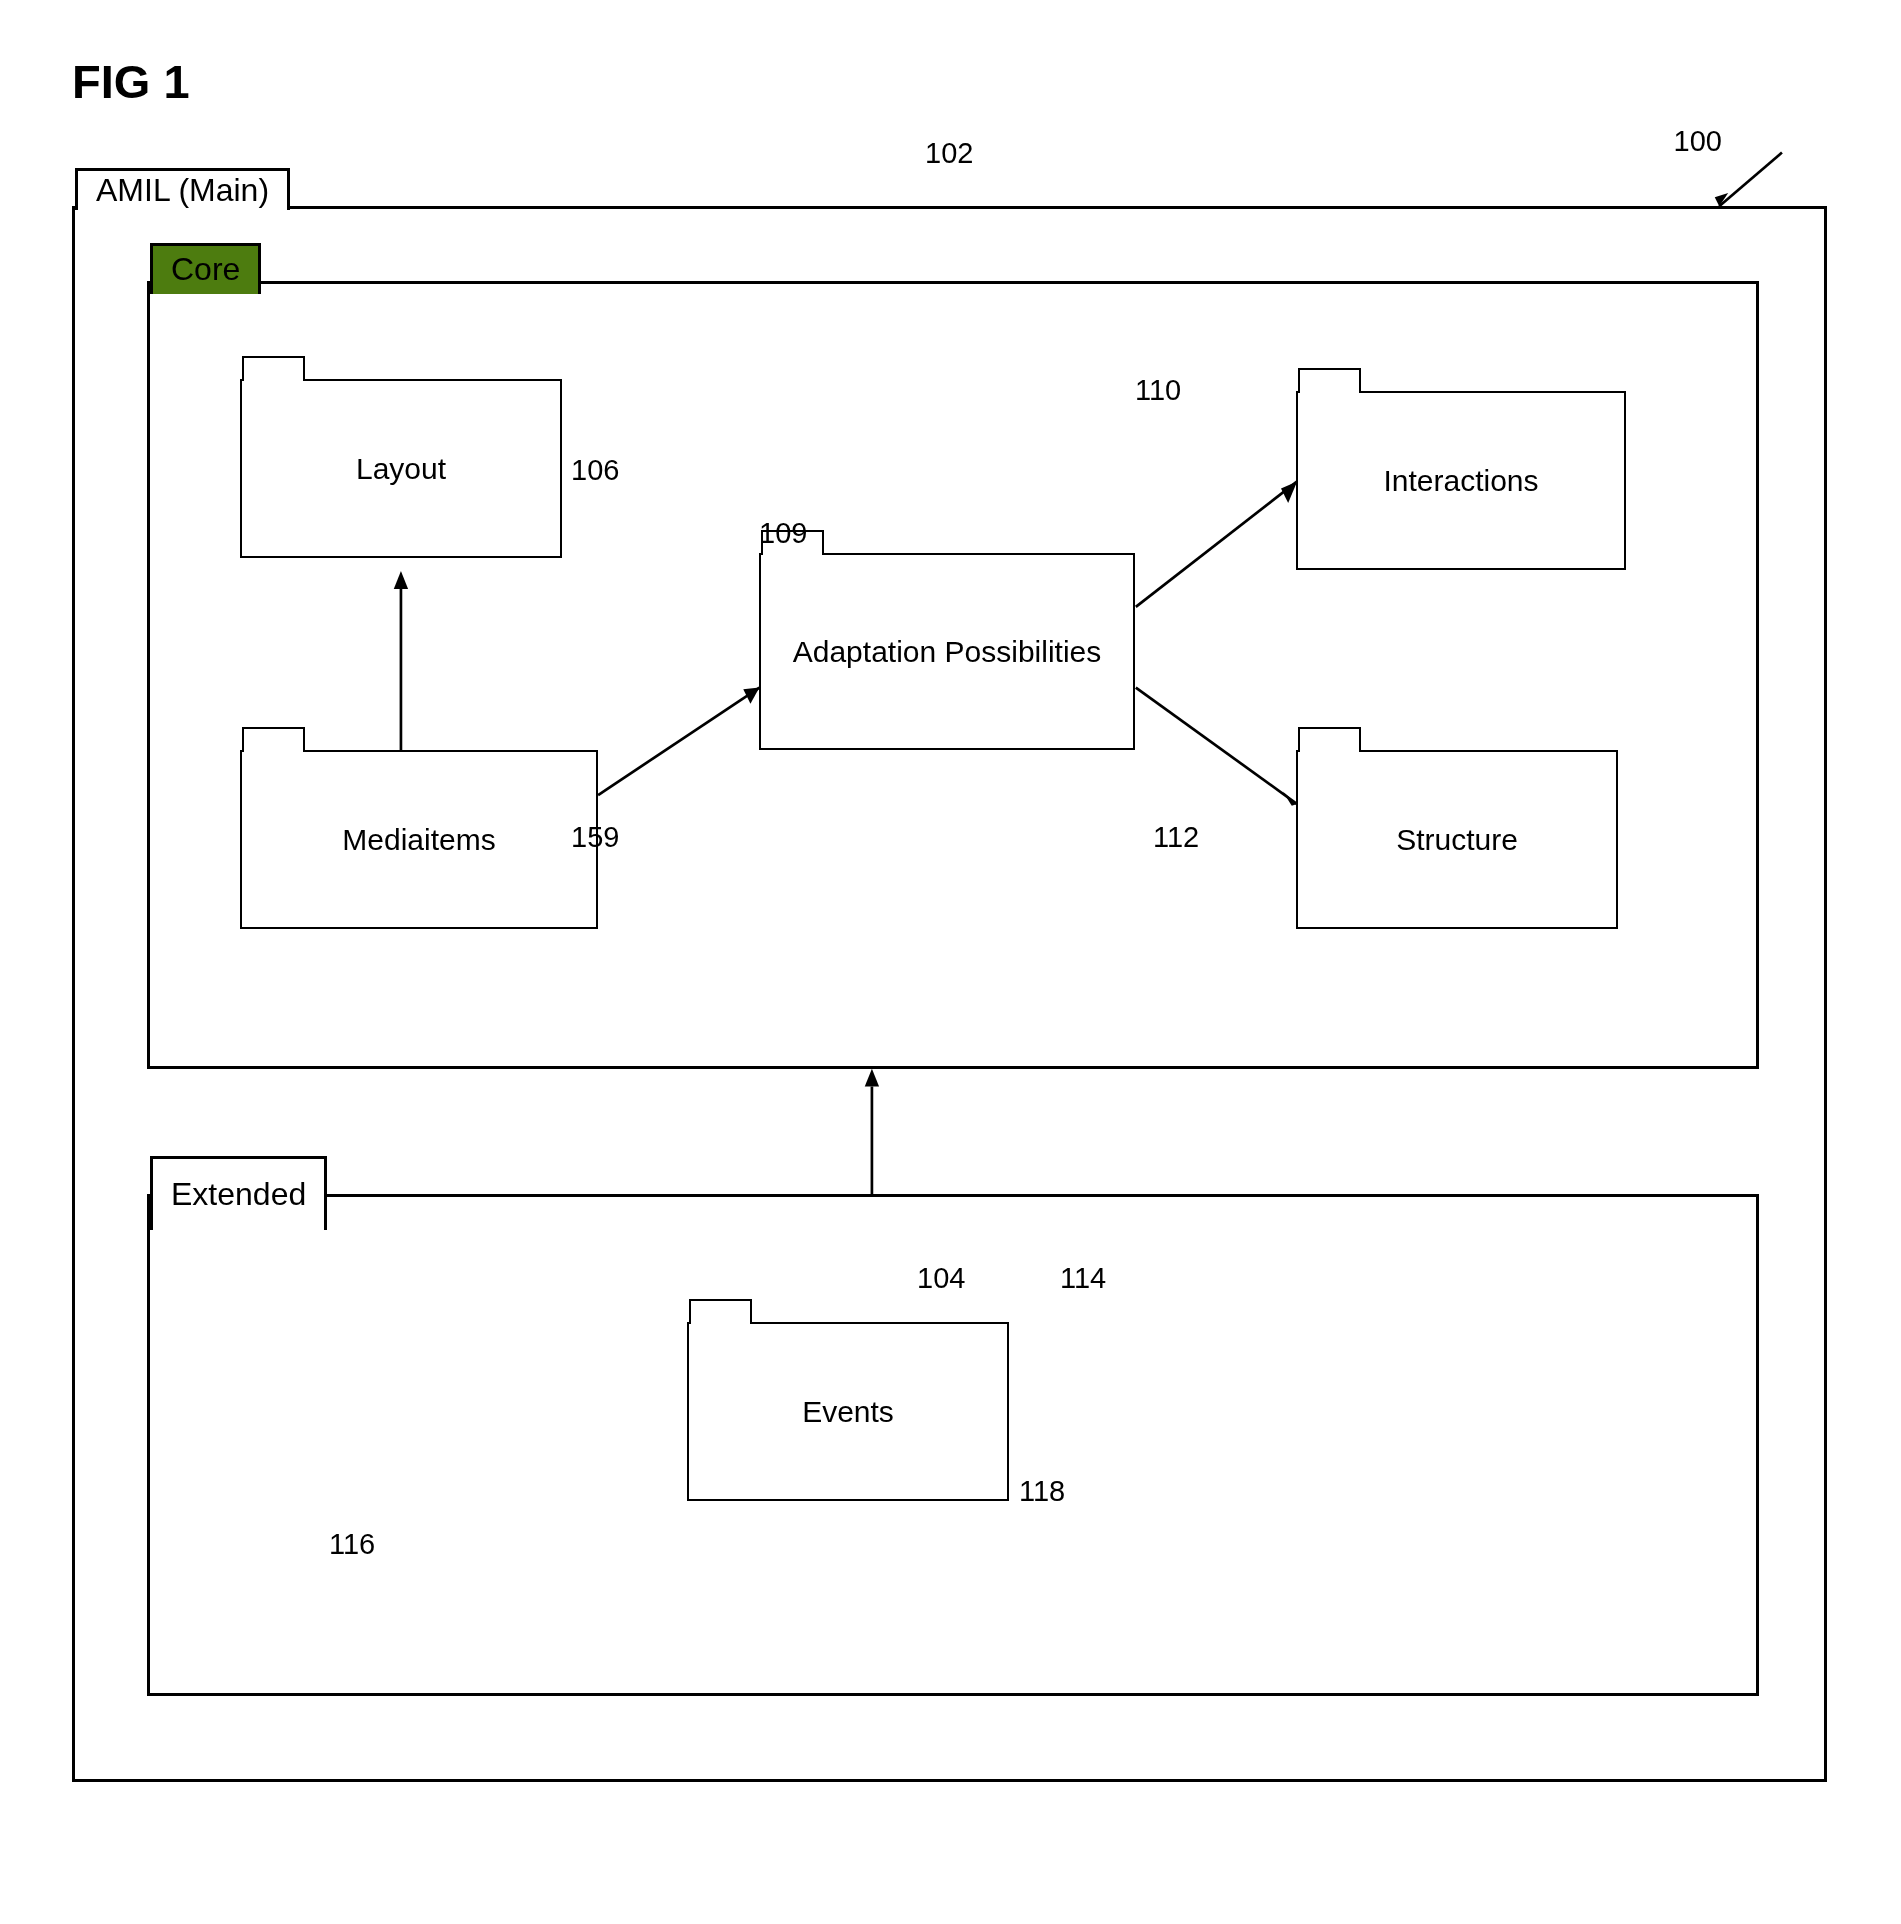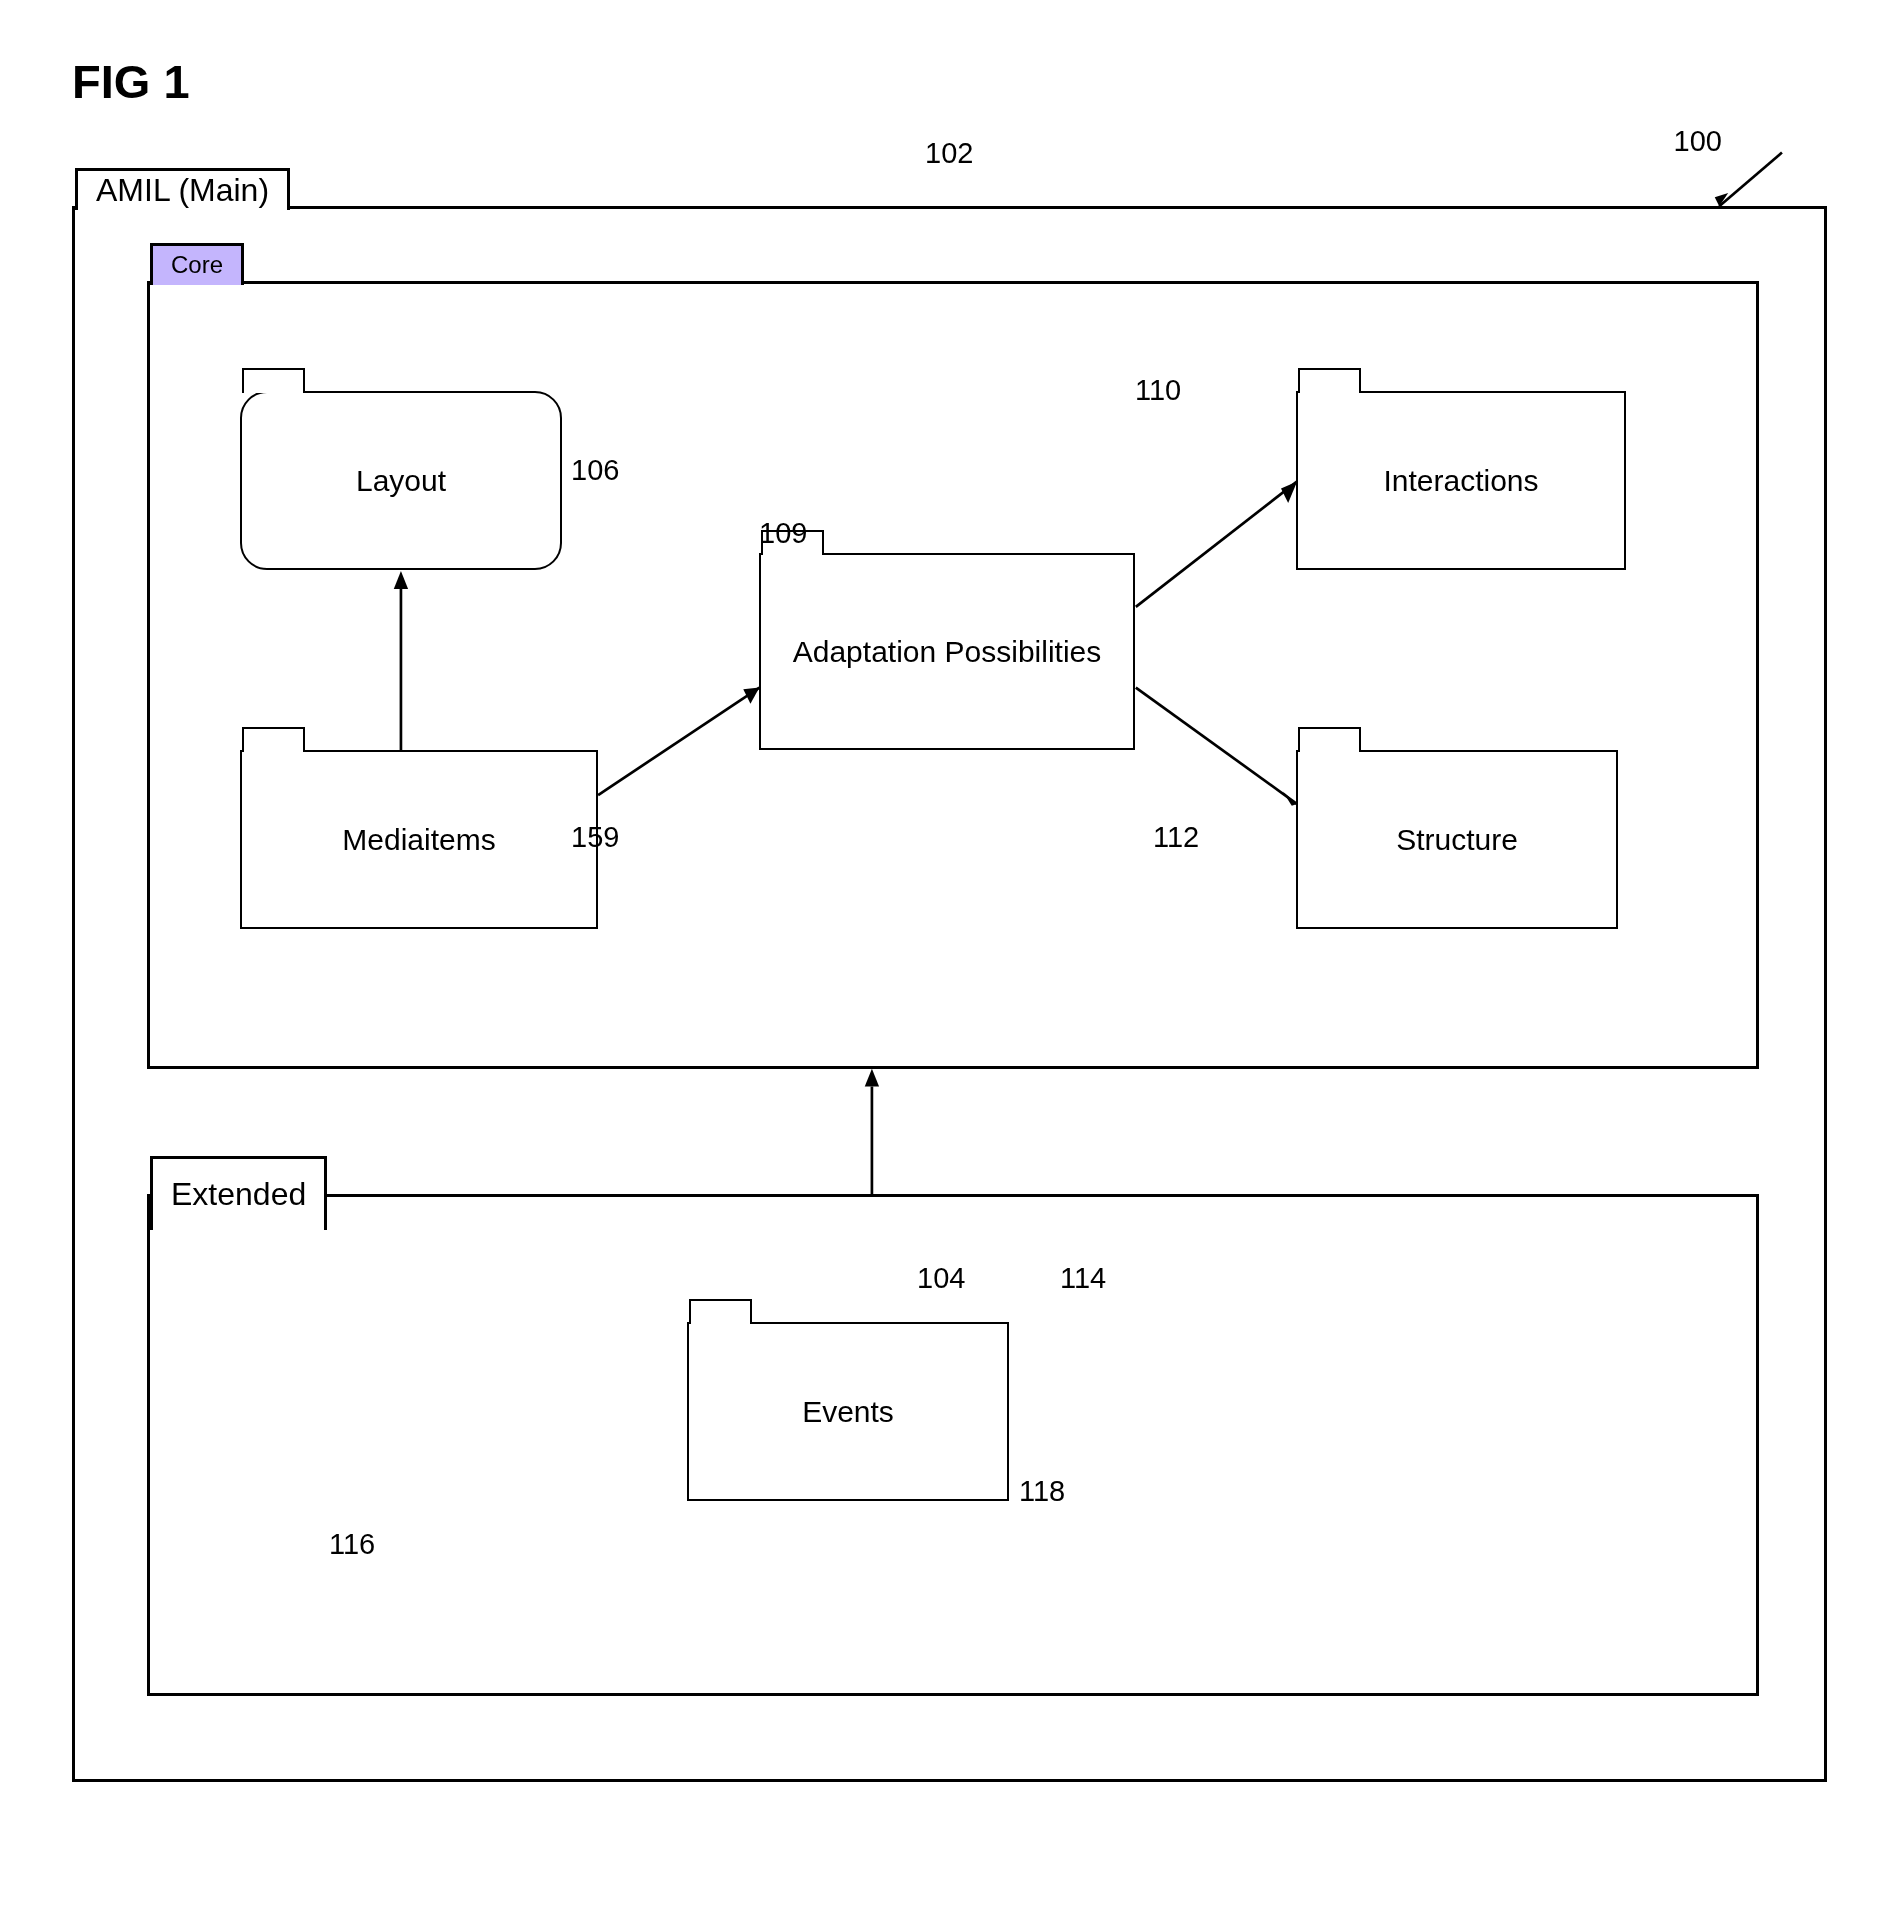--- a/index.html
+++ b/index.html
@@ -51,23 +51,23 @@
       height: 788px;
       border: 3.6px solid #000;
     }
 
     .core-label-tab {
       position: absolute;
       top: -41px;
       left: 0;
       border: 3.6px solid #000;
       border-bottom: none;
-      background: #c4b5fd;
+      background: #4d7c0f;
       padding: 5.4px 18px;
-      font-size: 24px;
+      font-size: 32px;
     }
 
     
     .extended-box {
       position: absolute;
       top: 985px;
       left: 72px;
       width: 1612px;
       height: 502px;
       border: 3.6px solid #000;
@@ -108,24 +108,23 @@
       text-align: center;
       font-size: 30px;
       top: 50%;
       transform: translateY(-50%);
       padding: 0 9px;
     }
 
     
     .layout-box {
       left: 90px;
-      top: 107px;
+      top: 95px;
       width: 322px;
       height: 179px;
-      border-radius: 27px;
     }
 
     
     .mediaitems-box {
       left: 90px;
       top: 466px;
       width: 358px;
       height: 179px;
     }
 

